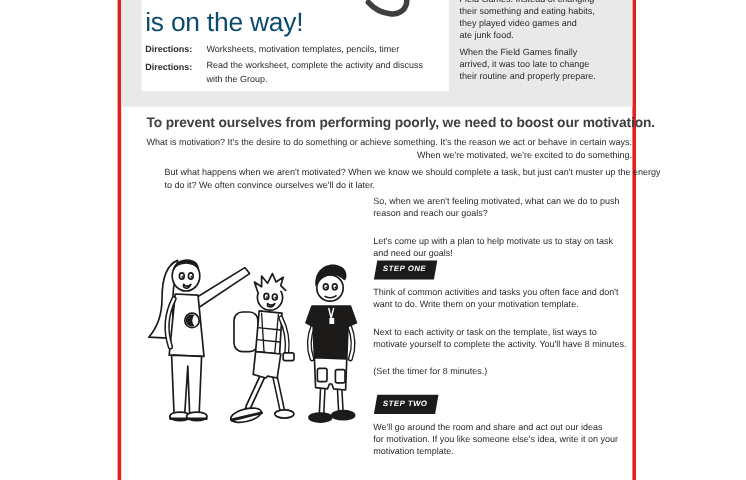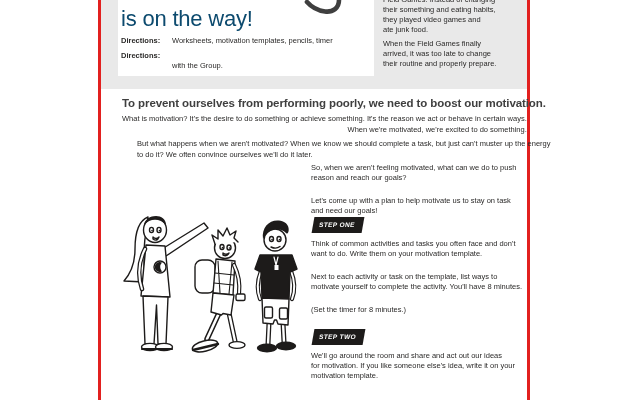--- a/index.html
+++ b/index.html
@@ -40,20 +40,21 @@
 
   <svg class="tailGlyph" width="44" height="16" viewBox="0 0 44 16">
     <path d="M39,0 C39,8 33,12.5 25,11.5 C17,10.5 11,6.5 7,2" fill="none" stroke="#3f3f3f" stroke-width="4.6" stroke-linecap="round"></path>
   </svg>
 
   <div class="title">is on the way!</div>
 
   <div class="metaLabel" style="top:36px;">Directions:</div>
   <div class="metaValue" style="top:36px;">Worksheets, motivation templates, pencils, timer</div>
   <div class="metaLabel" style="top:51px;">Directions:</div>
+  <div class="metaValue" style="top:50px;">Read the worksheet, complete the activity and discuss</div>
   <div class="metaValue" style="top:60.5px;">with the Group.</div>
 
   <div class="story">
     <div class="para">
       <div class="line">Field Games. Instead of changing</div>
       <div class="line">their something and eating habits,</div>
       <div class="line">they played video games and</div>
       <div class="line">ate junk food.</div>
     </div>
     <div class="para">

